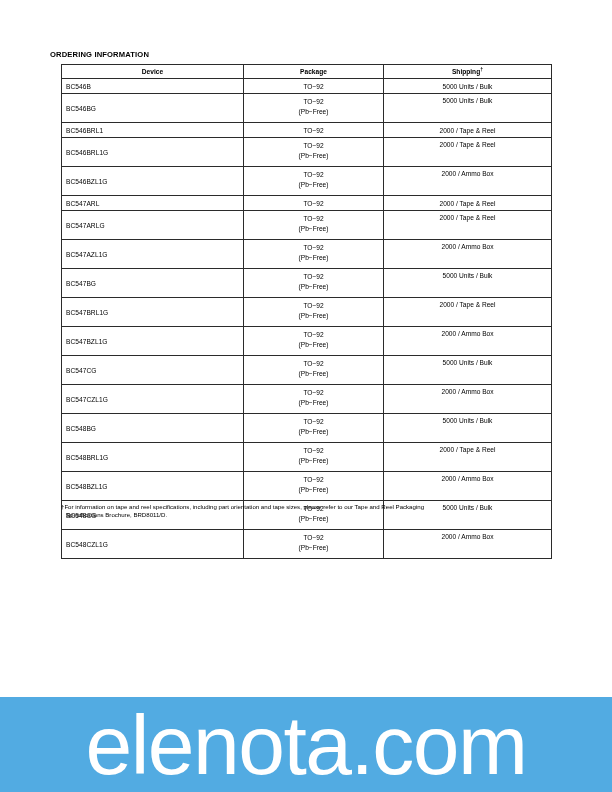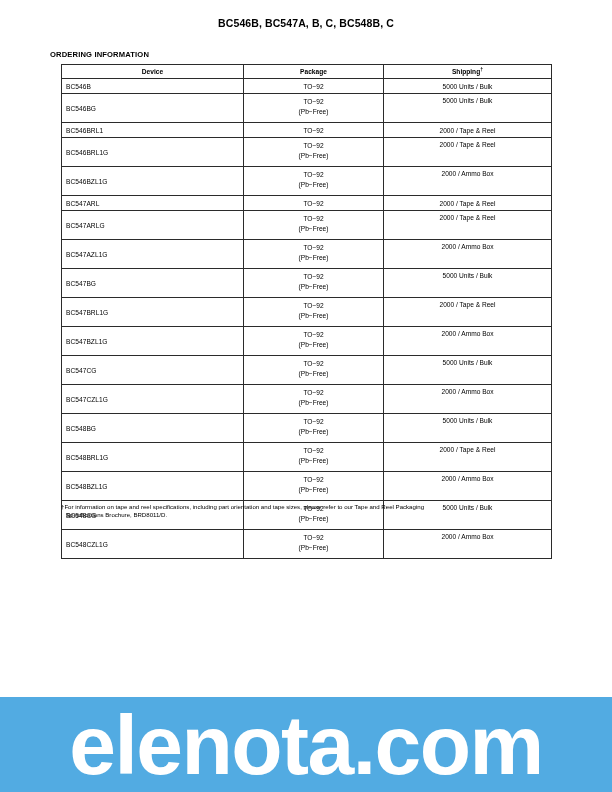--- a/index.html
+++ b/index.html
@@ -152,32 +152,31 @@
   }
   .watermark-text {
     position: absolute;
     left: 0;
     top: 50%;
     transform: translateY(-50%);
     width: 612px;
     text-align: center;
     font-family: "Liberation Sans", sans-serif;
     font-size: 84px;
-    font-weight: 700;
+    font-weight: 400;
     color: #ffffff;
     letter-spacing: -1.5px;
     line-height: 1;
   }
 </style>
 </head>
 <body>
 
 <div class="page">
 
-  <div class="doc-title">BC546B, BC547A, B, C, BC548B, C</div>
 
   <div class="section-heading">ORDERING INFORMATION</div>
 
   <table class="order-table">
     <colgroup>
       <col class="c-device">
       <col class="c-package">
       <col class="c-shipping">
     </colgroup>
     <thead>

